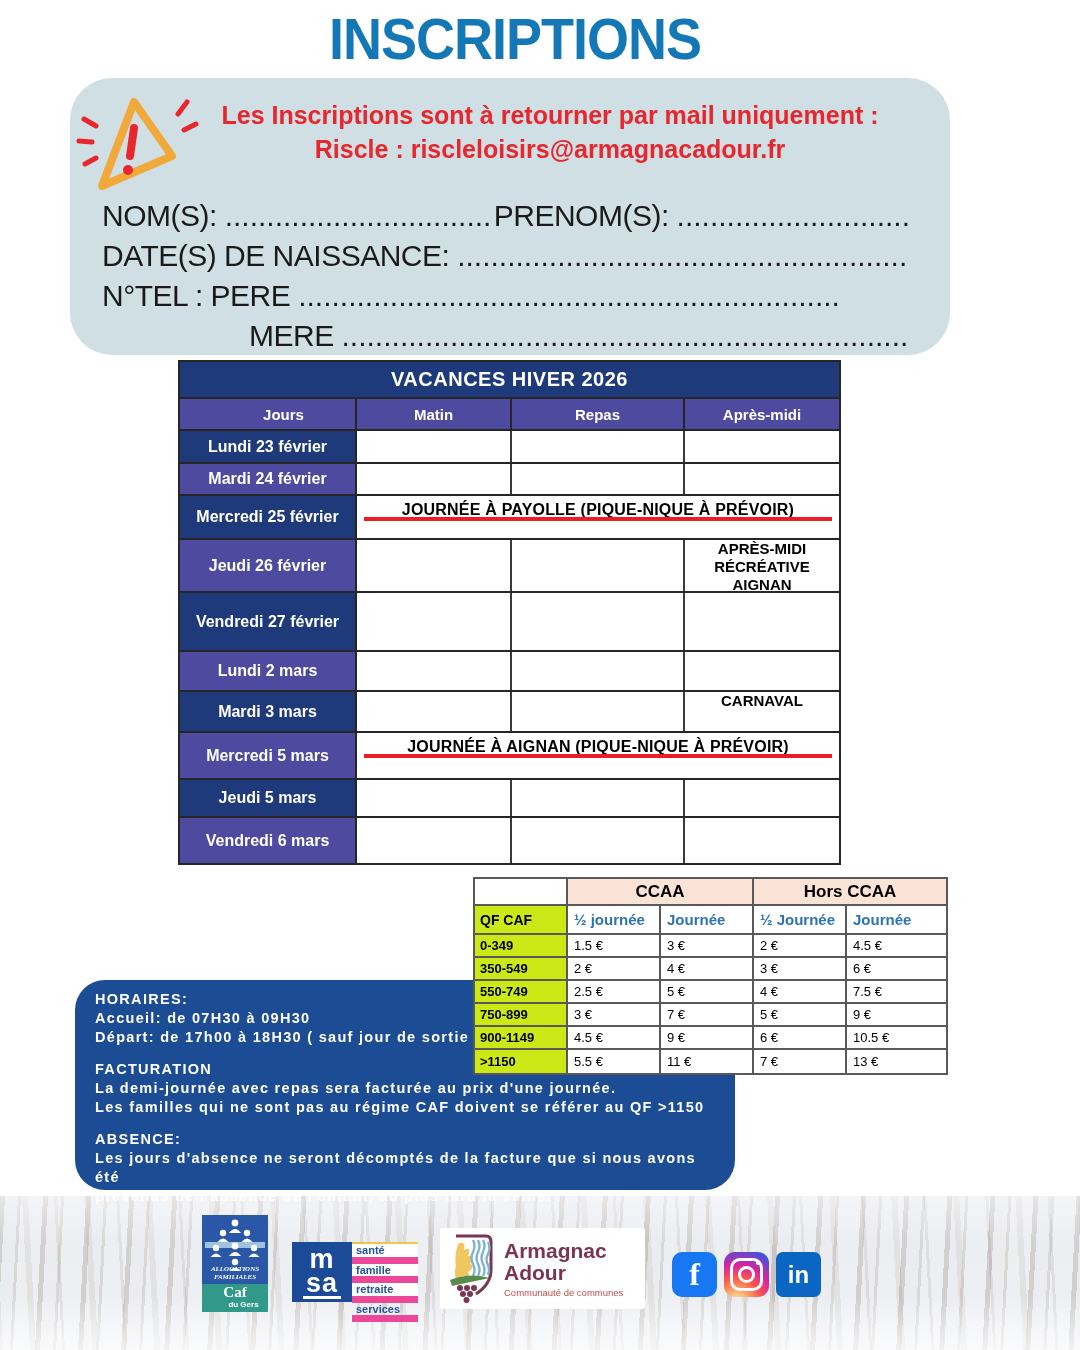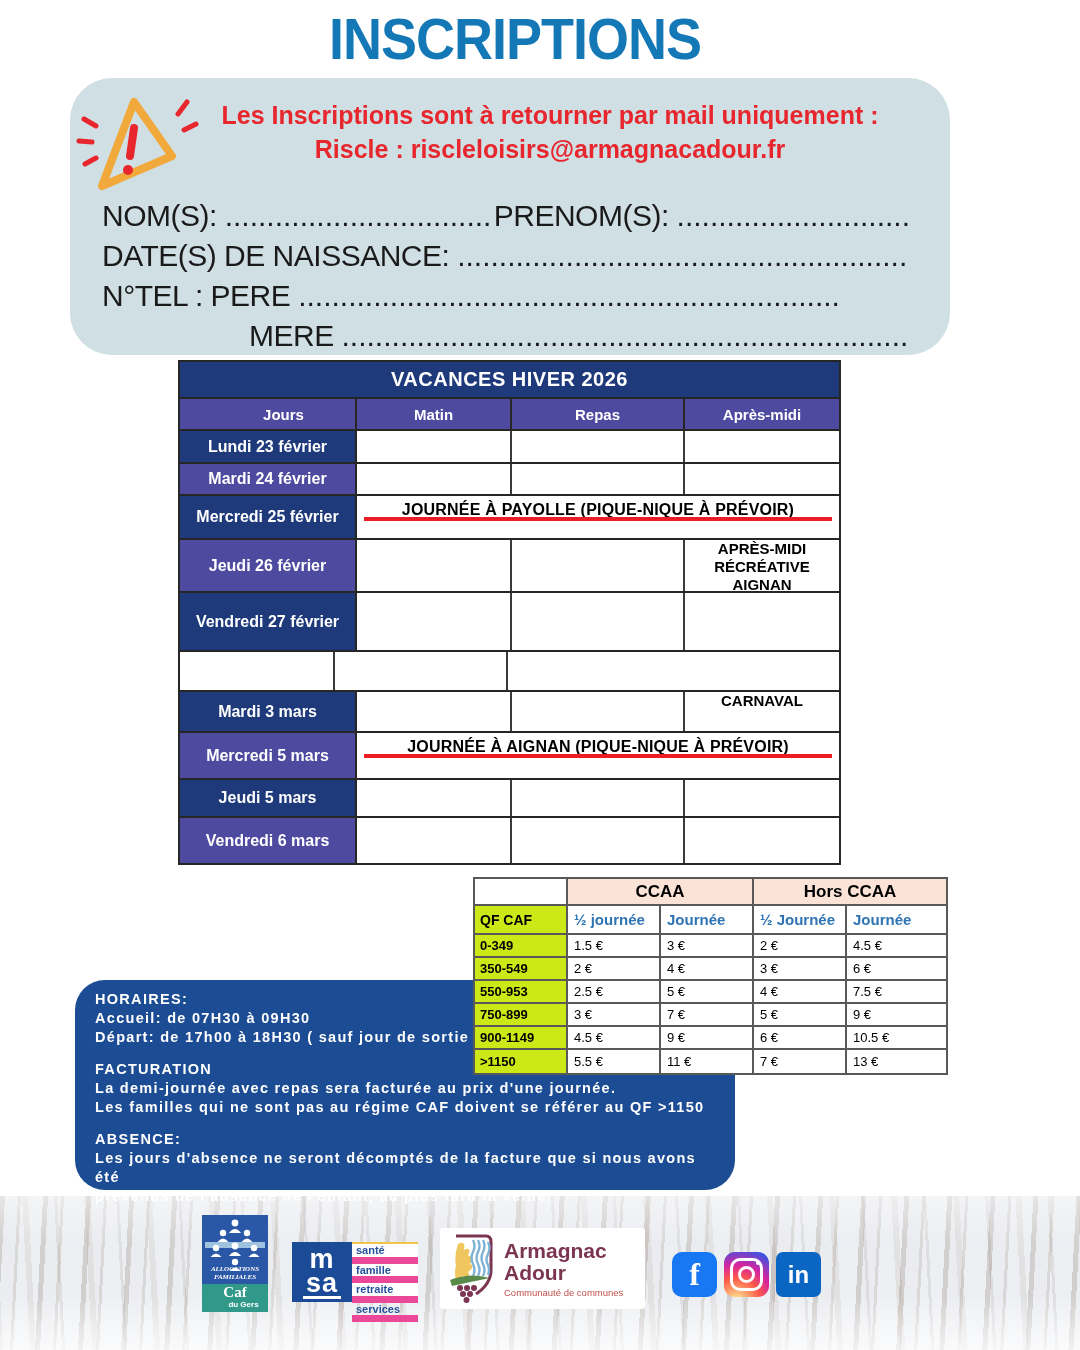--- a/index.html
+++ b/index.html
@@ -220,20 +220,21 @@
             <div class="afternoon-text">APRÈS-MIDI RÉCRÉATIVE AIGNAN</div>
           </div>
         </div>
         <div class="sched-row">
           <div class="sched-day navy">Vendredi 27 février</div>
           <div class="sched-cell matin"></div>
           <div class="sched-cell repas"></div>
           <div class="sched-cell apm"></div>
         </div>
         <div class="sched-row">
+          <div class="sched-day purple">Lundi 2 mars</div>
           <div class="sched-cell matin"></div>
           <div class="sched-cell repas"></div>
           <div class="sched-cell apm"></div>
         </div>
         <div class="sched-row">
           <div class="sched-day navy">Mardi 3 mars</div>
           <div class="sched-cell matin"></div>
           <div class="sched-cell repas"></div>
           <div class="sched-cell apm">
             <div class="afternoon-text">CARNAVAL</div>
@@ -287,21 +288,21 @@
   <div class="p-cell p-qf">0-349</div>
       <div class="p-cell p-val">1.5 €</div>
       <div class="p-cell p-val">3 €</div>
       <div class="p-cell p-val">2 €</div>
       <div class="p-cell p-val lastcol">4.5 €</div>
       <div class="p-cell p-qf">350-549</div>
       <div class="p-cell p-val">2 €</div>
       <div class="p-cell p-val">4 €</div>
       <div class="p-cell p-val">3 €</div>
       <div class="p-cell p-val lastcol">6 €</div>
-      <div class="p-cell p-qf">550-953</div>
+      <div class="p-cell p-qf">550-749</div>
       <div class="p-cell p-val">2.5 €</div>
       <div class="p-cell p-val">5 €</div>
       <div class="p-cell p-val">4 €</div>
       <div class="p-cell p-val lastcol">7.5 €</div>
       <div class="p-cell p-qf">750-899</div>
       <div class="p-cell p-val">3 €</div>
       <div class="p-cell p-val">7 €</div>
       <div class="p-cell p-val">5 €</div>
       <div class="p-cell p-val lastcol">9 €</div>
       <div class="p-cell p-qf">900-1149</div>

